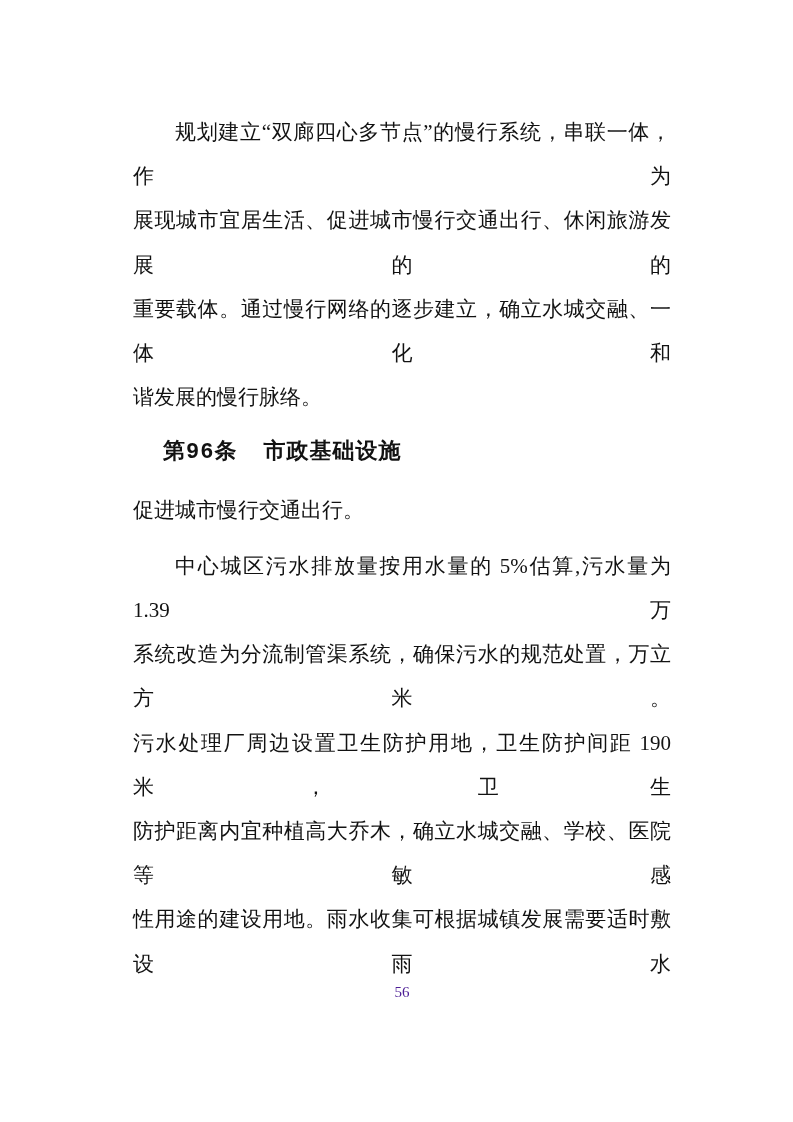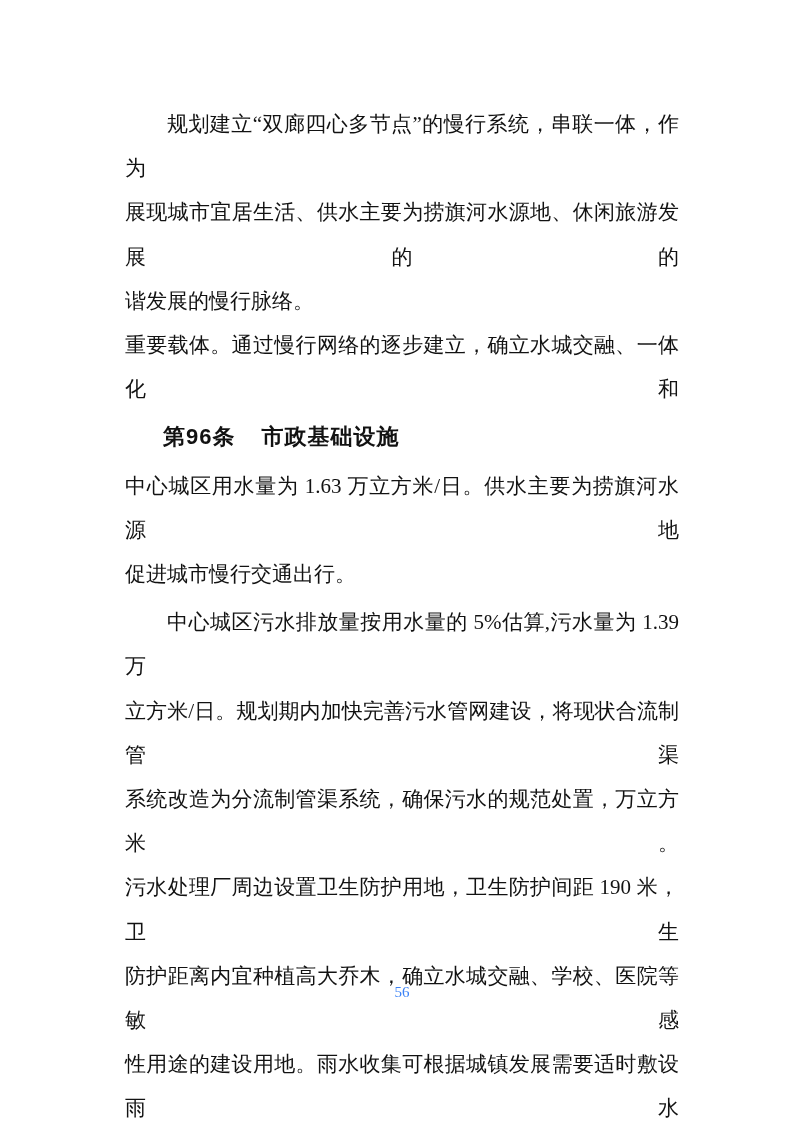--- a/index.html
+++ b/index.html
@@ -14,69 +14,67 @@
   }
   .content {
     position: absolute;
     left: 121px;
     top: 98px;
     width: 562px;
   }
   .para {
     font-size: 21px;
     line-height: 44.2px;
-    margin: 4px;
+    margin: 12px;
   }
   .line {
     text-align: justify;
     text-align-last: justify;
     text-justify: inter-character;
     white-space: normal;
   }
   .line.first { text-indent: 42px; }
   .line.last { text-align-last: left; }
   .heading {
-    font-family: Liberation Sans, sans-serif;
+    font-family: Liberation Mono, monospace;
     font-weight: bold;
     font-size: 22px;
     line-height: 44.2px;
     text-indent: 42px;
     letter-spacing: 1px;
   }
   .heading .sep { display: inline-block; width: 26px; }
   .footer {
     position: absolute;
     top: 982px;
     left: 121px;
     width: 562px;
     text-align: center;
     font-size: 15px;
     line-height: 20px;
-    color: #3b82f6;
+    color: #4c1d95;
   }
 </style>
 </head>
 <body>
 
 <div class="page">
   <main class="content">
       <div class="para">
         <div class="line first">规划建立“双廊四心多节点”的慢行系统，串联一体，作为</div>
-        <div class="line">展现城市宜居生活、供水主要为捞旗河水源地、休闲旅游发展的的</div>
+        <div class="line">展现城市宜居生活、促进城市慢行交通出行、休闲旅游发展的的</div>
+        <div class="line">重要载体。通过慢行网络的逐步建立，确立水城交融、一体化和</div>
         <div class="line last">谐发展的慢行脉络。</div>
-        <div class="line">重要载体。通过慢行网络的逐步建立，确立水城交融、一体化和</div>
       </div>
       <div class="heading"><span>第96条</span><span class="sep"></span><span>市政基础设施</span></div>
       <div class="para">
-        <div class="line">中心城区用水量为 1.63 万立方米/日。供水主要为捞旗河水源地</div>
         <div class="line last">促进城市慢行交通出行。</div>
       </div>
       <div class="para">
         <div class="line first">中心城区污水排放量按用水量的 5%估算,污水量为 1.39 万</div>
-        <div class="line">立方米/日。规划期内加快完善污水管网建设，将现状合流制管渠</div>
         <div class="line">系统改造为分流制管渠系统，确保污水的规范处置，万立方米。</div>
         <div class="line">污水处理厂周边设置卫生防护用地，卫生防护间距 190 米，卫生</div>
         <div class="line">防护距离内宜种植高大乔木，确立水城交融、学校、医院等敏感</div>
         <div class="line">性用途的建设用地。雨水收集可根据城镇发展需要适时敷设雨水</div>
       </div>
     </main>
   <div class="footer">
     <span>56</span>
   </div>
 </div>

